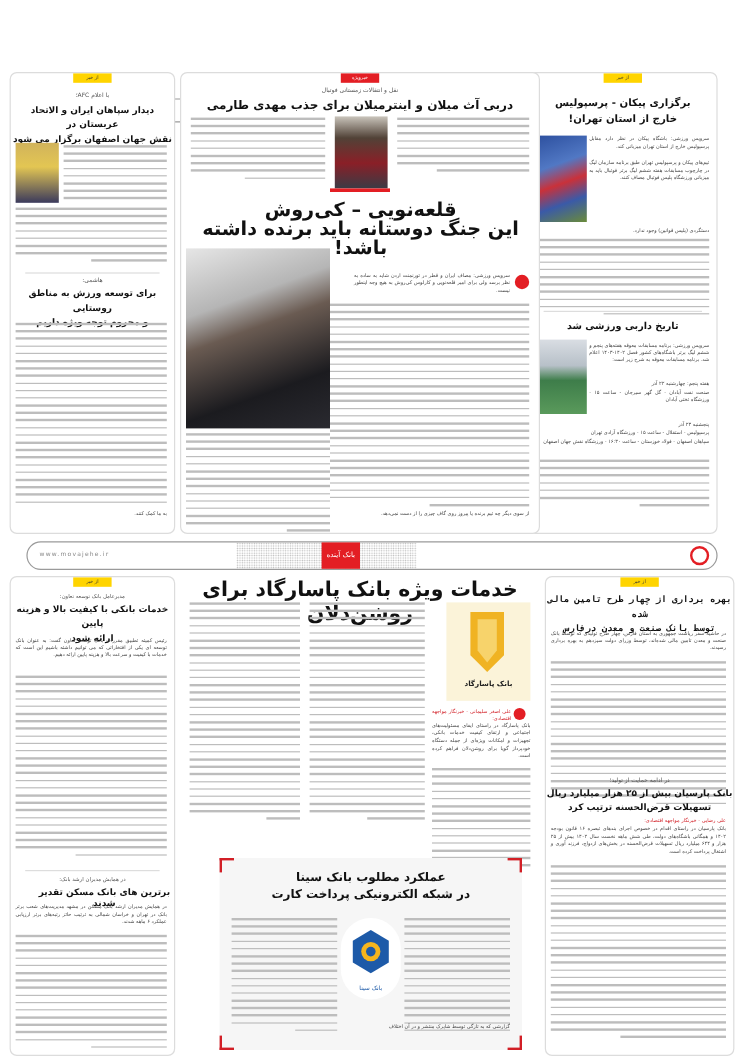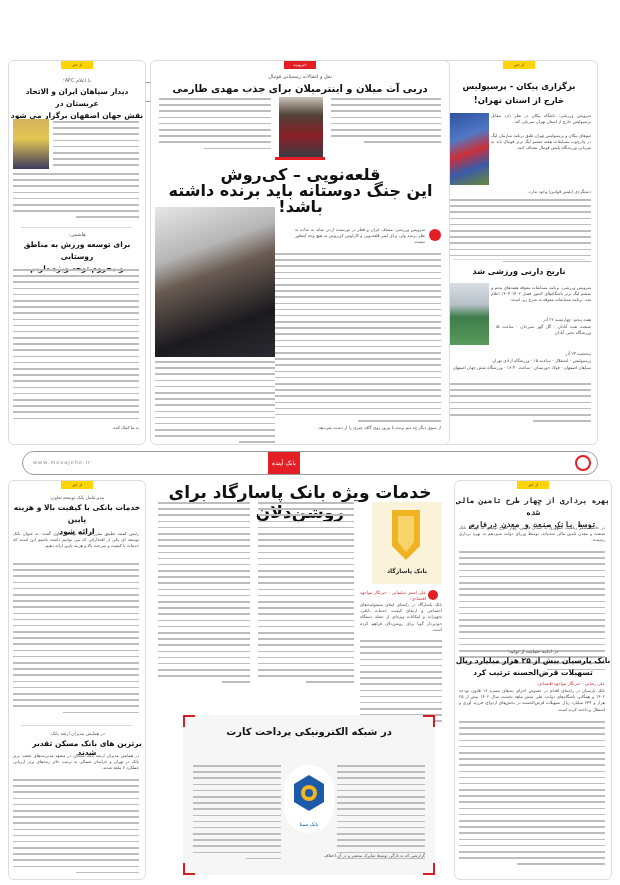--- a/index.html
+++ b/index.html
@@ -435,20 +435,21 @@
       <i style="width:30%"></i>
   </div>
 </div>
 
 <div style="position:absolute; left:183px; top:715px; width:252px; height:160px; background:#f6f6f6;">
   <div class="frame-corner" style="left:0; top:0; border-width:2px 0 0 2px;"></div>
   <div class="frame-corner" style="right:0; top:0; border-width:2px 2px 0 0;"></div>
   <div class="frame-corner" style="left:0; bottom:0; border-width:0 0 2px 2px;"></div>
   <div class="frame-corner" style="right:0; bottom:0; border-width:0 2px 2px 0;"></div>
   <div class="headline" style="margin-top:10px; font-size:10px; line-height:14px;">
+    <div>عملکرد مطلوب بانک سینا</div>
     <div>در شبکه الکترونیکی پرداخت کارت</div>
   </div>
   <div style="position:absolute; left:101px; top:50px; width:50px; height:68px; background:#fff; border-radius:25px;">
     <svg viewBox="0 0 50 68" width="50" height="68">
       <polygon points="25,10 40,19 40,37 25,46 10,37 10,19" fill="#1d5aa8"></polygon>
       <circle cx="25" cy="28" r="8" fill="#f5b51e"></circle>
       <circle cx="25" cy="28" r="4" fill="#1d5aa8"></circle>
     </svg>
     <div style="position:absolute; bottom:6px; left:0; right:0; text-align:center; font-size:5px; color:#1d5aa8;">بانک سینا</div>
   </div>

